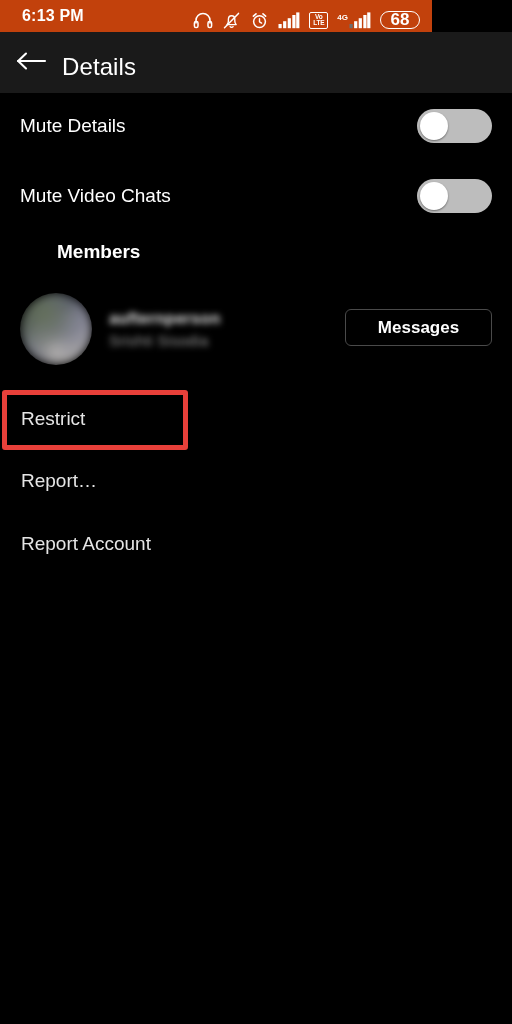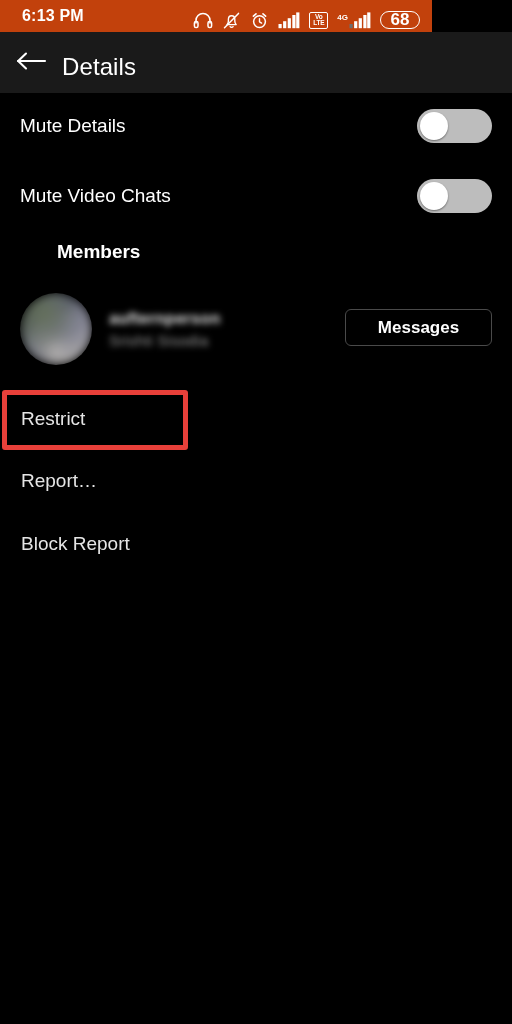--- a/index.html
+++ b/index.html
@@ -370,18 +370,18 @@
       </span>
       <span class="member-text">
         <span class="member-username">aufternperson</span>
         <span class="member-fullname">Srishti Sisodia</span>
       </span>
       <span class="following-btn">Messages</span>
     </div>
 
     <div class="action-item" style="top:306px;">Restrict</div>
     <div class="action-item" style="top:368px;">Report…</div>
-    <div class="action-item" style="top:431px;">Block Report</div>
+    <div class="action-item" style="top:431px;">Report Account</div>
 
     <div class="highlight-box" style="border-color: rgb(232, 64, 58);"></div>
 
   </div>
 </div>
 
 </body></html>

